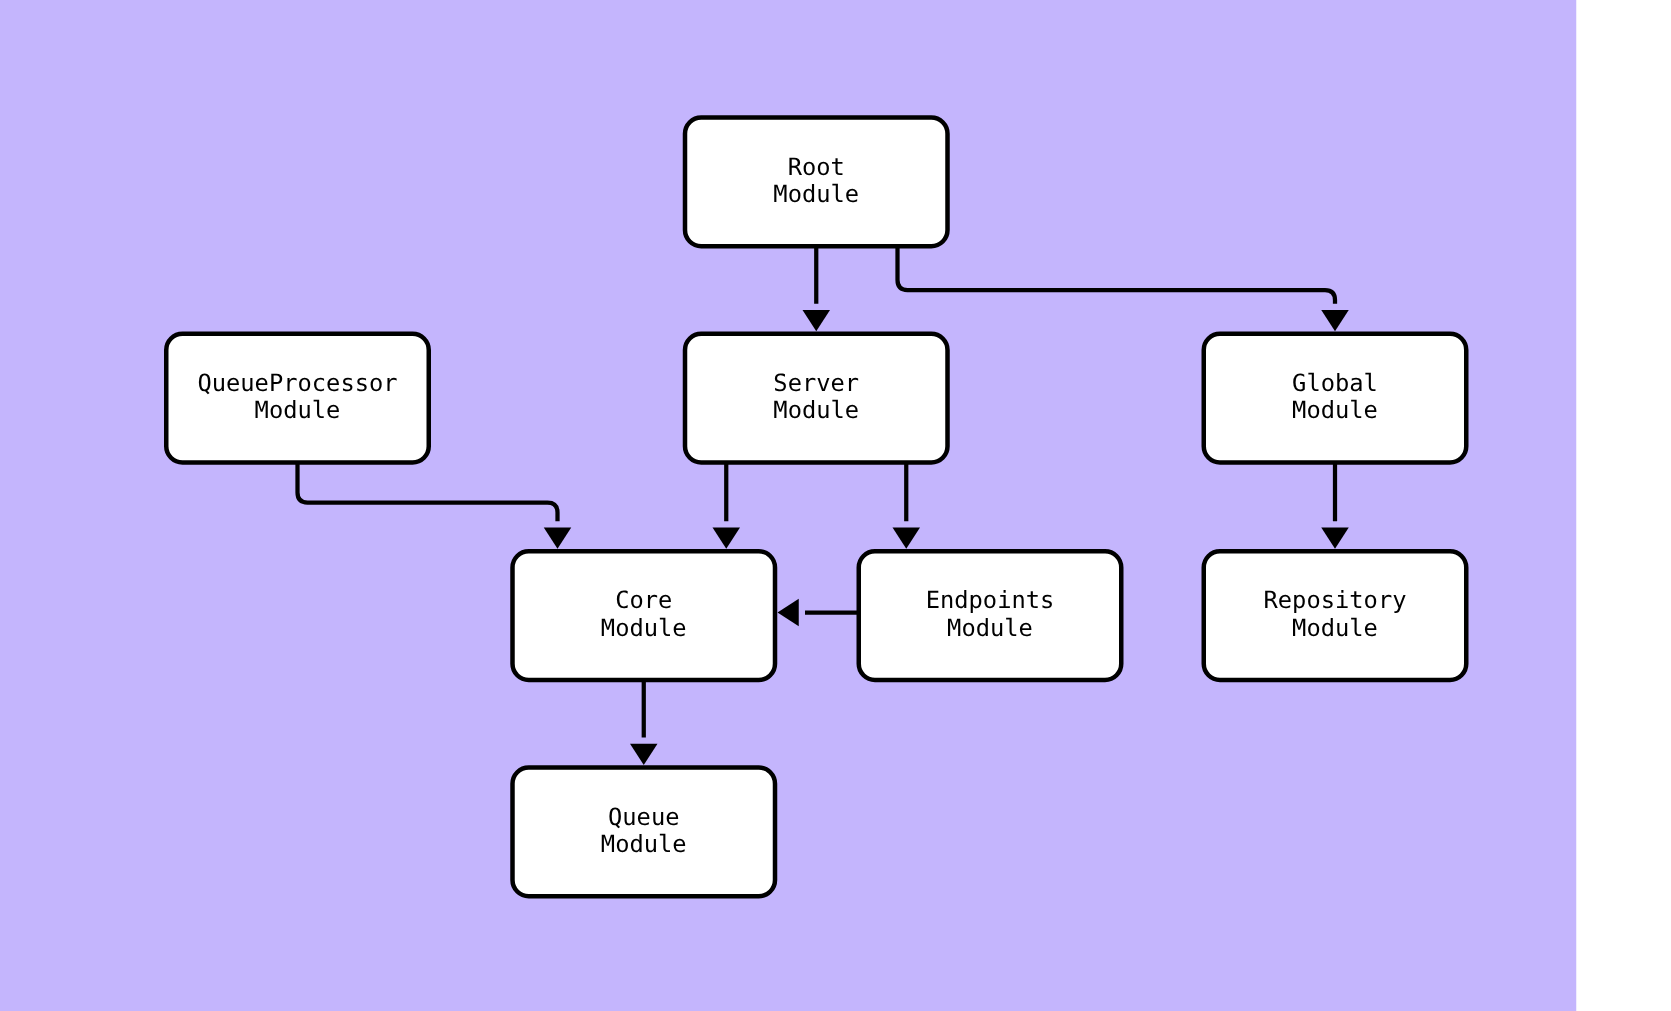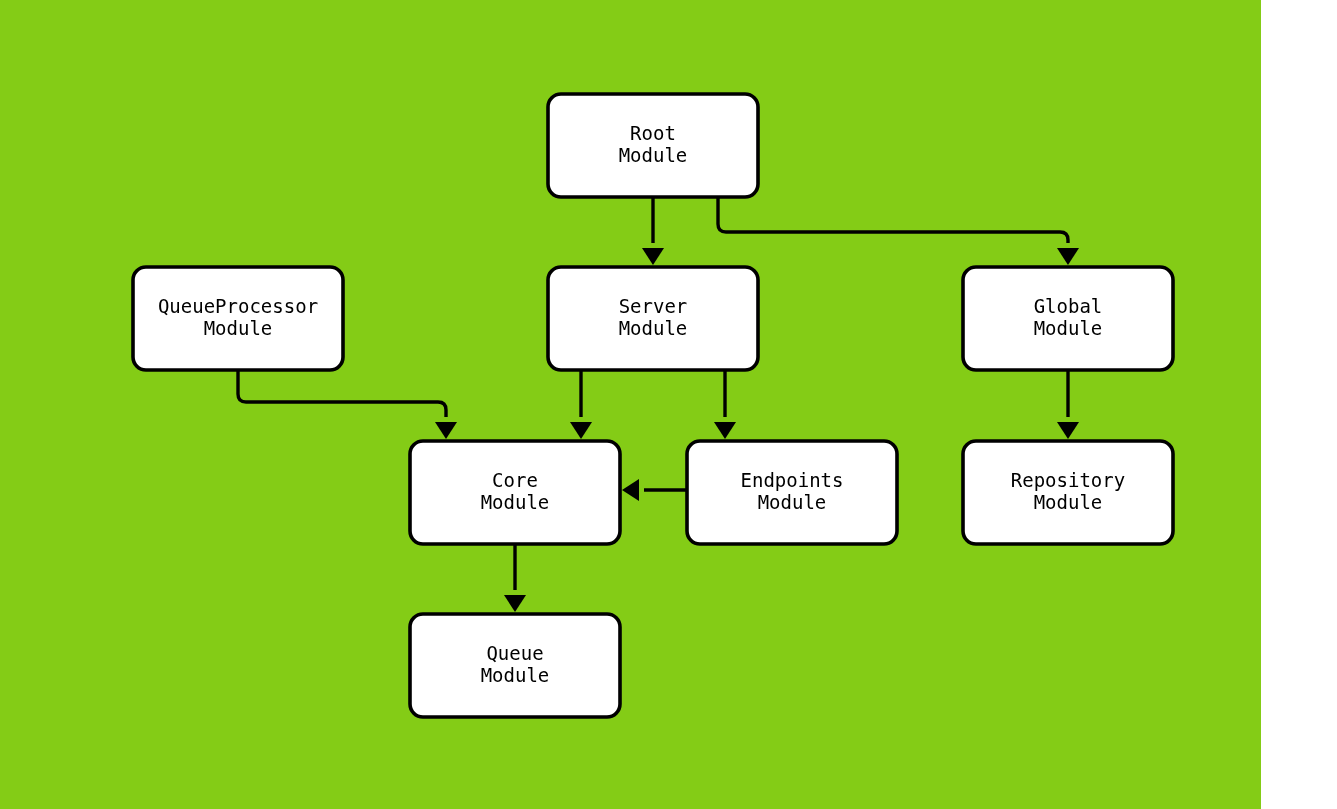--- a/index.html
+++ b/index.html
@@ -11,21 +11,21 @@
   body {
     width: 1337px;
     height: 809px;
     font-family: "DejaVu Sans Mono", "Liberation Mono", monospace;
     overflow: hidden;
   }
   #diagram-root {
     position: relative;
     width: 1261px;
     height: 809px;
-    background: #84cc16;
+    background: #c4b5fd;
   }
   svg#diagram-canvas {
     display: block;
     width: 1337px;
     height: 809px;
   }
   .node-box {
     fill: #ffffff;
     stroke: #000000;
     stroke-width: 3.6;

